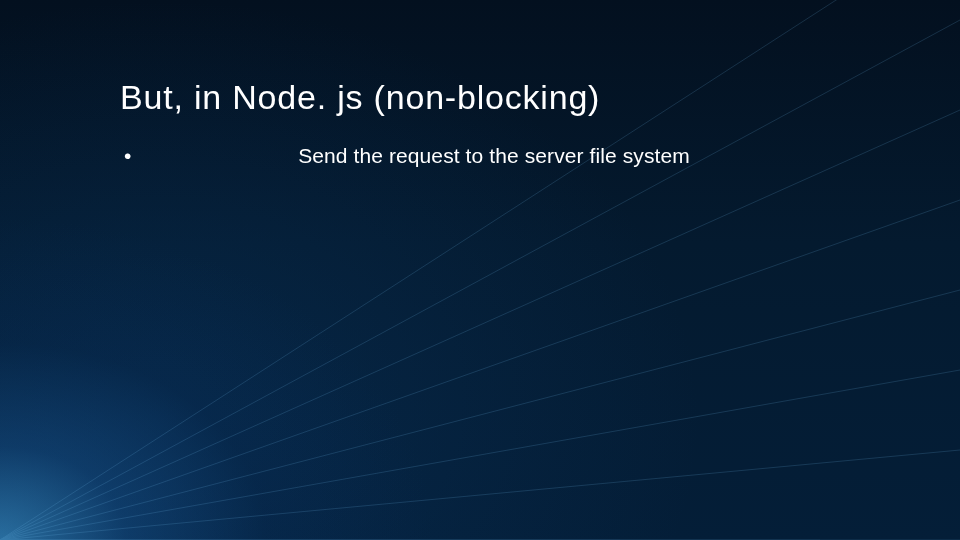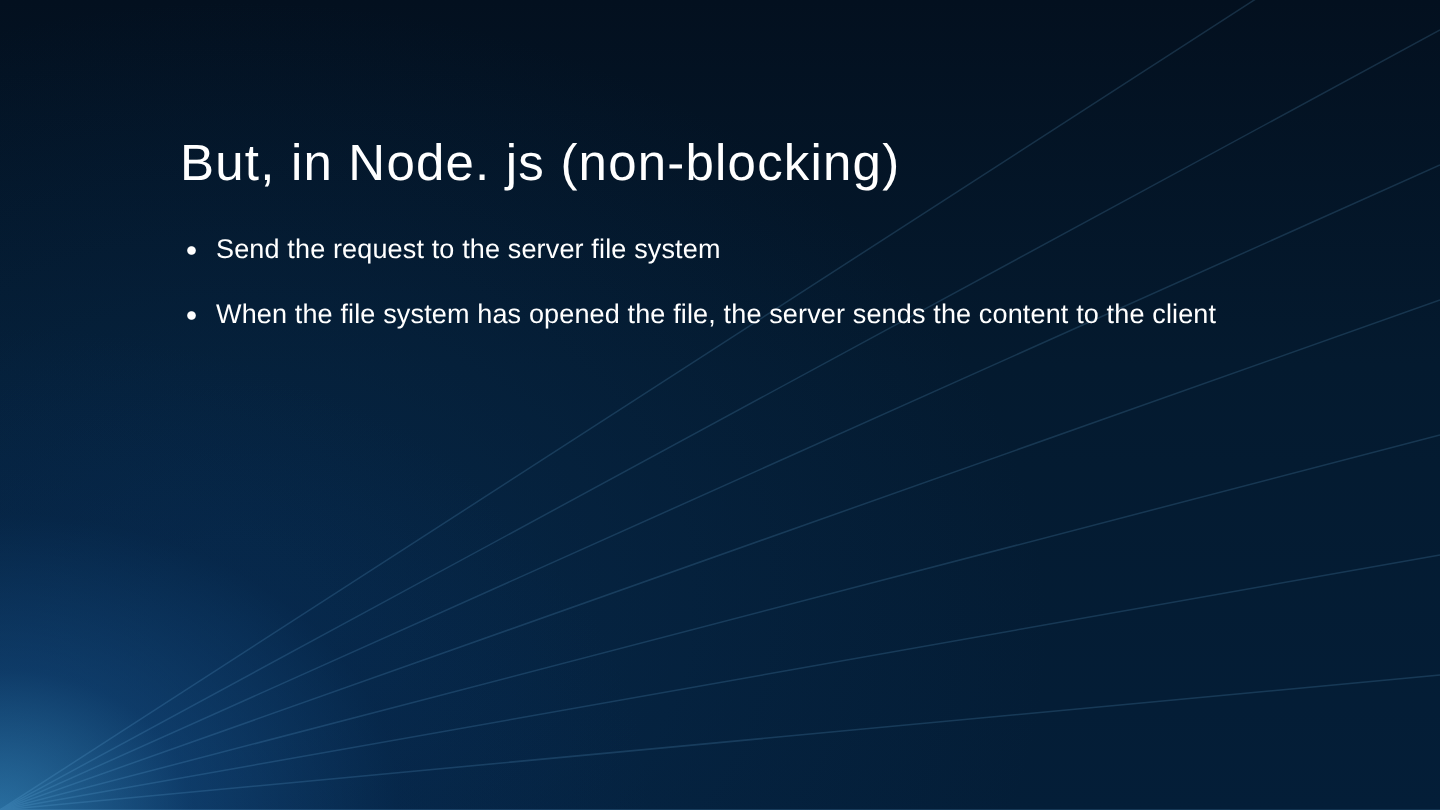--- a/index.html
+++ b/index.html
@@ -32,44 +32,45 @@
     left: 0;
     bottom: 0;
     width: 960px;
     height: 540px;
     pointer-events: none;
     opacity: 0.18;
   }
   .content {
     position: absolute;
     left: 120px;
-    top: 90px;
+    top: 78px;
     right: 80px;
   }
   .title {
     font-size: 34px;
     font-weight: 400;
     letter-spacing: 0.8px;
     margin: 0 0 26px 0;
     color: #ffffff;
   }
   ul.bullets {
     list-style: none;
     margin: 0;
     padding: 0;
   }
   ul.bullets li {
     position: relative;
     padding-left: 24px;
     margin-bottom: 20px;
-    font-size: 18px;
+    font-size: 21px;
     line-height: 1.28;
     color: #ffffff;
     max-width: 700px;
     letter-spacing: 0.1px;
+    text-align: center;
   }
   ul.bullets li::before {
     content: "•";
     position: absolute;
     left: 4px;
     top: 0;
     color: #ffffff;
     font-size: 21px;
   }
 </style>
@@ -90,16 +91,15 @@
       <line x1="0" y1="540" x2="820" y2="540"></line>
       <line x1="0" y1="540" x2="620" y2="540"></line>
       <line x1="0" y1="540" x2="420" y2="540"></line>
     </g>
   </svg>
 
   <div class="content">
     <h1 class="title">But, in Node. js (non-blocking)</h1>
     <ul class="bullets">
       <li>Send the request to the server file system</li>
-      <li>When the file system has opened the file, the server sends the content to the client</li>
     </ul>
   </div>
 </div>
 
 </body></html>

